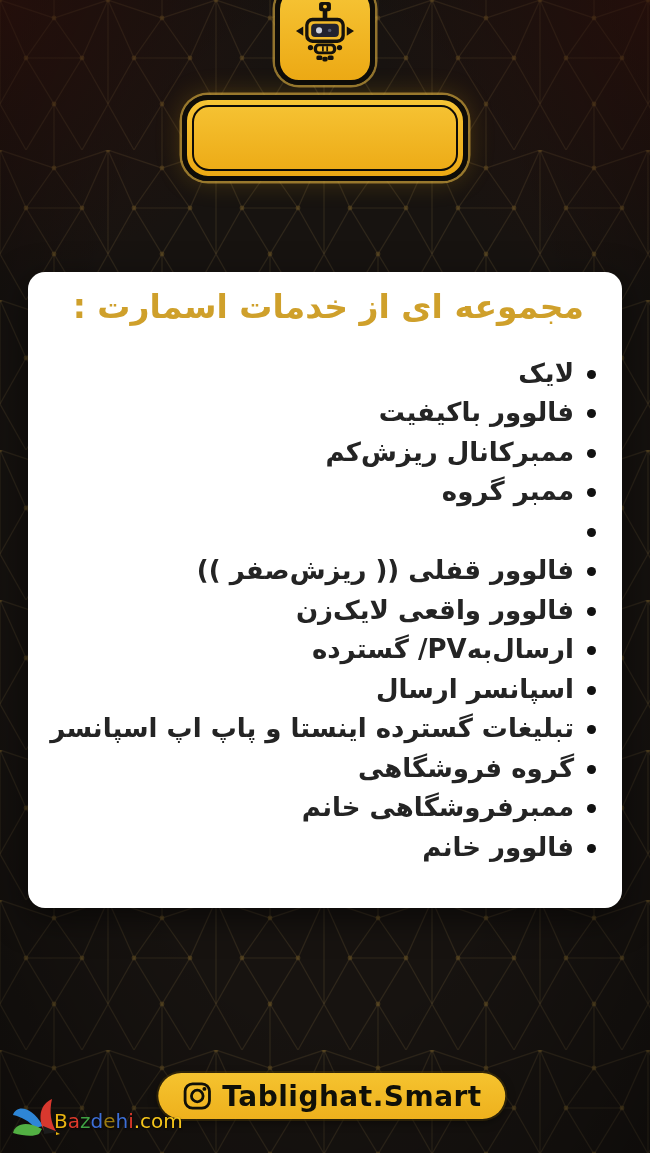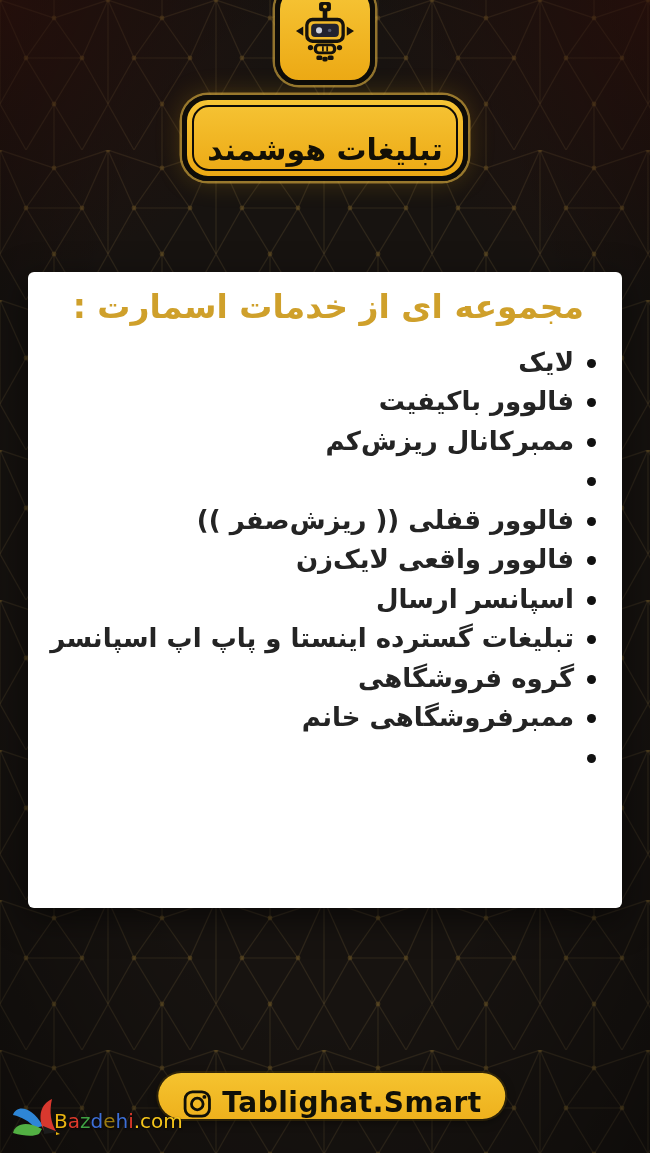--- a/index.html
+++ b/index.html
@@ -39,45 +39,45 @@
     background:linear-gradient(#f6c435,#eca914);
     border:5px solid #0e0c08;
     box-shadow:0 0 0 2.5px rgba(210,168,62,.65);
     display:flex;align-items:center;justify-content:center;
   }
   .badge-icon svg{width:66px;height:66px;}
 
   
   .card{
     position:absolute;top:272px;left:28px;width:594px;height:636px;z-index:2;
-    background:#ffffff;border-radius:6px;
+    background:#ffffff;border-radius:17px;
     box-shadow:0 10px 34px rgba(0,0,0,.55);
     direction:rtl;box-sizing:border-box;padding:13px 0 0 0;
   }
   .card-title{
     font-size:33px;font-weight:bold;color:#cfa02b;
     text-align:right;padding:0 38px 0 20px;line-height:44px;margin:0;
   }
-  .services{list-style:none;margin:13px 0 0 0;padding:0 26px 0 14px;}
+  .services{list-style:none;margin:24px 0 0 0;padding:0 26px 0 14px;}
   .services li{
     display:flex;align-items:center;height:39.5px;
     font-size:26px;font-weight:bold;color:#242424;
   }
   .services .bullet{
     width:9px;height:9px;border-radius:50%;background:#111;
     flex:0 0 9px;margin-inline-end:13px;margin-top:3px;
   }
 
   
   .insta-button{
     position:absolute;top:1073px;left:332px;transform:translateX(-50%);z-index:3;
     height:46px;padding:0 24px;border-radius:25px;border:none;cursor:pointer;
     background:linear-gradient(#f5c32f,#eeb11d);
     box-shadow:0 0 0 2px rgba(70,52,8,.55), 0 3px 10px rgba(0,0,0,.5);
-    display:flex;align-items:flex-end;gap:10px;
+    display:flex;align-items:center;gap:10px;
     font-family:"DejaVu Sans",sans-serif;
   }
   .insta-button svg{width:30px;height:30px;display:block;}
   .insta-handle{font-size:28px;font-weight:bold;color:#101008;letter-spacing:.5px;}
 
   
   .watermark{
     position:absolute;left:10px;top:1096px;z-index:4;
     display:flex;align-items:center;text-decoration:none;
   }
@@ -114,21 +114,20 @@
         </g>
       </pattern>
     </defs>
     <rect width="650" height="1153" fill="url(#mesh)"></rect>
   </svg>
   <div class="vignette"></div>
 
   <div class="badge">
     <div class="badge-banner">
       <div class="badge-banner-inner"></div>
-      <div class="badge-label">تبلیغات هوشمند</div>
     </div>
     <div class="badge-icon">
       <svg viewBox="0 0 100 100" xmlns="http://www.w3.org/2000/svg">
         <rect x="46.5" y="12" width="7" height="13" fill="#15120c"></rect>
         <rect x="41" y="0" width="18" height="14" rx="4" fill="#15120c"></rect>
         <circle cx="50" cy="7" r="3" fill="#f2b929"></circle>
         <polygon points="17,37 6,44 17,51" fill="#15120c"></polygon>
         <polygon points="83,37 94,44 83,51" fill="#15120c"></polygon>
         <rect x="20" y="24" width="60" height="38" rx="11" fill="#15120c"></rect>
         <rect x="25" y="29" width="50" height="28" rx="7" fill="#f2b929"></rect>
@@ -160,35 +159,43 @@
         <li>
           <span class="bullet"></span>
           <span>فالوور باکیفیت</span>
         </li>
 
         <li>
           <span class="bullet"></span>
           <span>ممبرکانال ریزش‌کم</span>
         </li>
 
+        <li>
+          <span class="bullet"></span>
+          <span>ممبر گروه</span>
+        </li>
 
         <li>
           <span class="bullet"></span>
         </li>
 
         <li>
           <span class="bullet"></span>
           <span>فالوور قفلی (( ریزش‌صفر ))</span>
         </li>
 
         <li>
           <span class="bullet"></span>
           <span>فالوور واقعی لایک‌زن</span>
         </li>
 
+        <li>
+          <span class="bullet"></span>
+          <span>ارسال‌به‌PV/ گسترده</span>
+        </li>
 
         <li>
           <span class="bullet"></span>
           <span>اسپانسر ارسال</span>
         </li>
 
         <li>
           <span class="bullet"></span>
           <span>تبلیغات گسترده اینستا و پاپ اپ اسپانسر</span>
         </li>
@@ -198,20 +205,21 @@
           <span>گروه فروشگاهی</span>
         </li>
 
         <li>
           <span class="bullet"></span>
           <span>ممبرفروشگاهی خانم</span>
         </li>
 
         <li>
           <span class="bullet"></span>
+          <span>فالوور خانم</span>
         </li>
 
       </ul>
   </div>
 
   <button class="insta-button">
     <svg viewBox="0 0 32 32" xmlns="http://www.w3.org/2000/svg">
       <rect x="3" y="3" width="26" height="26" rx="8" fill="none" stroke="#101008" stroke-width="3"></rect>
       <circle cx="16" cy="16" r="6.2" fill="none" stroke="#101008" stroke-width="3"></circle>
       <circle cx="23.6" cy="8.4" r="2.1" fill="#101008"></circle>

